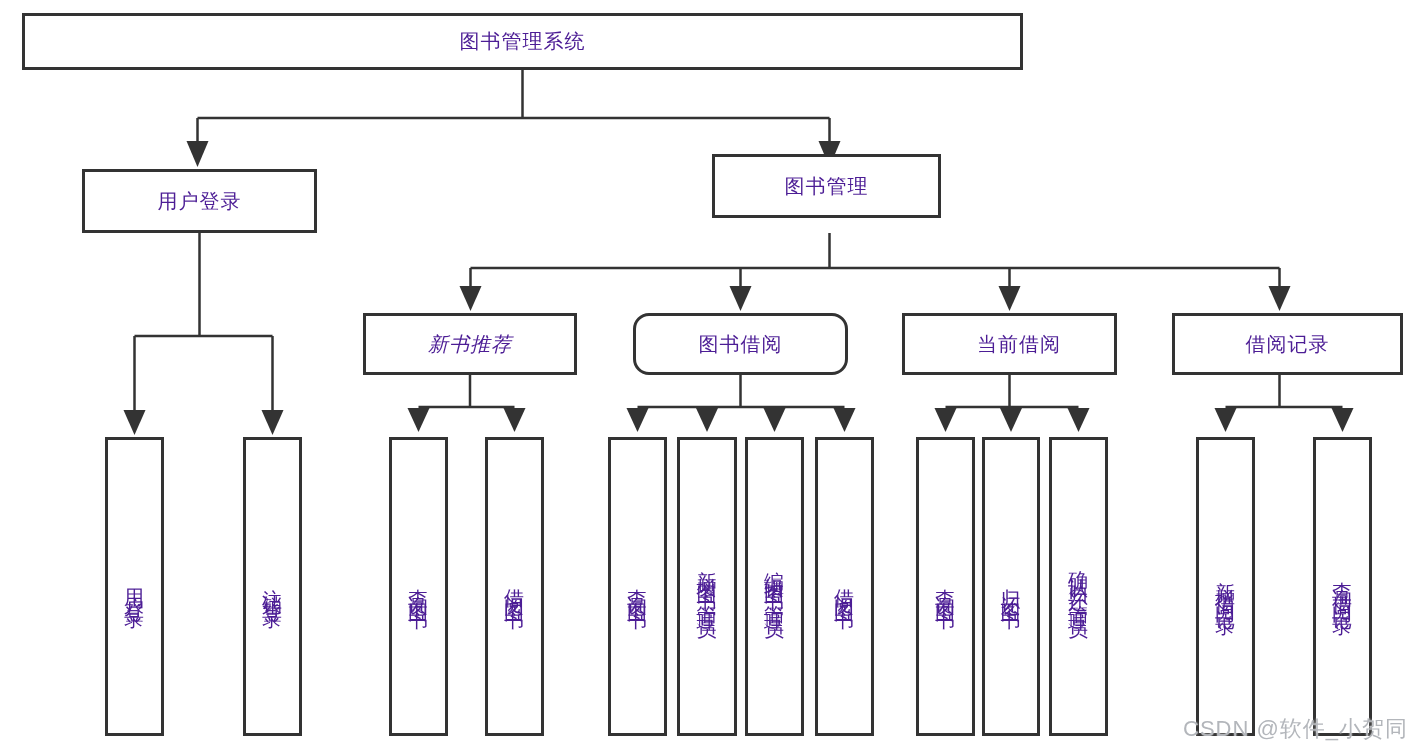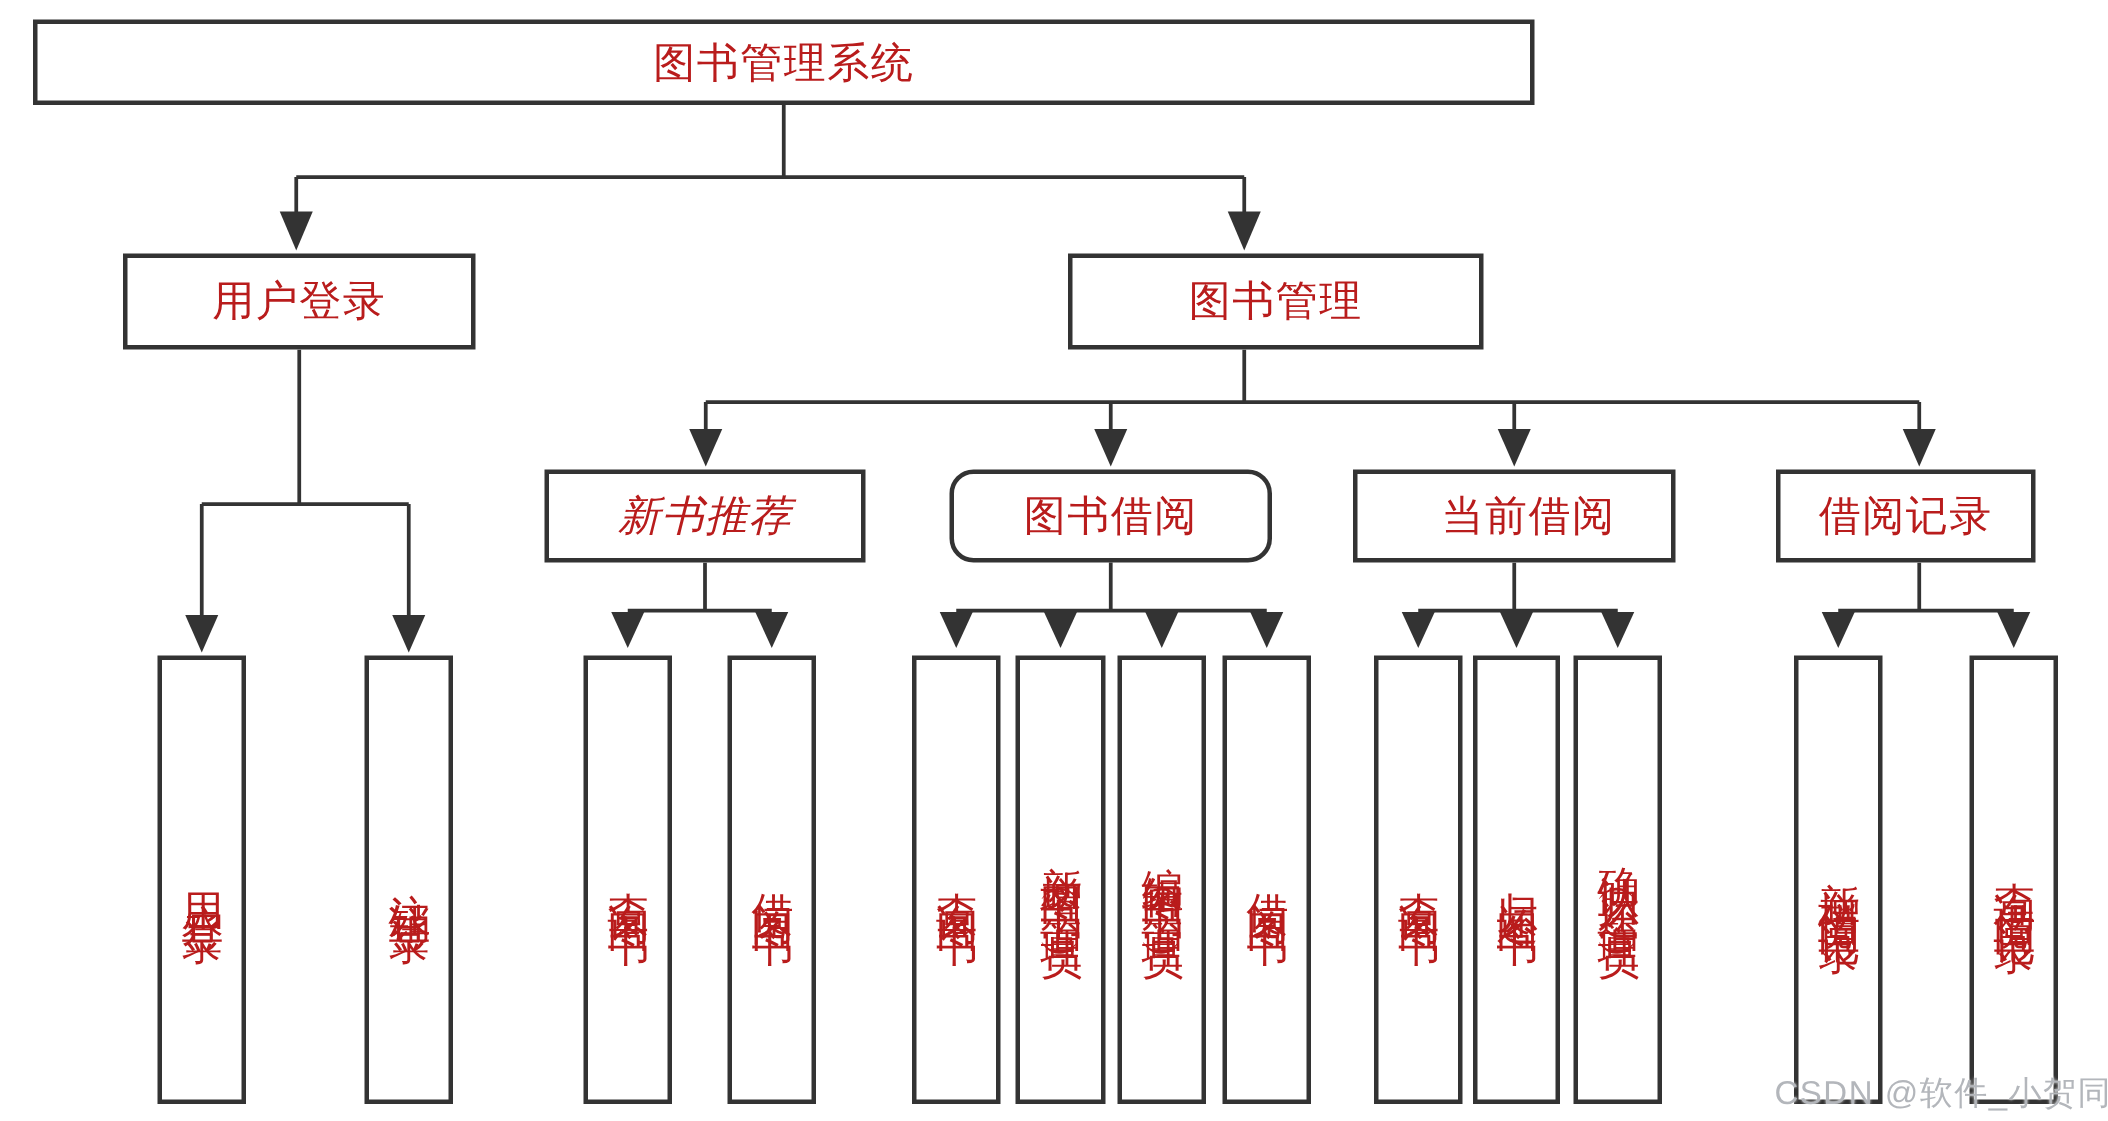--- a/index.html
+++ b/index.html
@@ -4,21 +4,21 @@
 <style>
   html,body{margin:0;padding:0;background:#ffffff;}
   .canvas{
     position:relative;width:1405px;height:747px;background:#ffffff;
     font-family:"Liberation Sans",sans-serif;overflow:hidden;
   }
   .lines{position:absolute;left:0;top:0;width:1405px;height:747px;}
   .box{
     position:absolute;box-sizing:border-box;background:#ffffff;
     border:3px solid #333333;display:flex;align-items:center;justify-content:center;
-    color:#b91c1c;font-size:28px;letter-spacing:1px;white-space:nowrap;text-align:center;
+    color:#4c1d95;font-size:20px;letter-spacing:1px;white-space:nowrap;text-align:center;
   }
   .vbox .vtext{
     writing-mode:vertical-rl;text-orientation:mixed;
     letter-spacing:7px;line-height:1;white-space:nowrap;
   }
   .watermark{
     position:absolute;left:1183px;top:714px;font-size:22px;letter-spacing:1px;
     color:#b3b6bb;text-shadow:0 0 2px #ffffff;white-space:nowrap;
   }
 </style>
@@ -57,34 +57,34 @@
     </g>
   </svg>
 
   <div class="box" style="left:22px;top:13px;width:1001px;height:57px;">
     <span>图书管理系统</span>
   </div>
 
   <div class="box" style="left:82px;top:169px;width:235px;height:64px;">
     <span>用户登录</span>
   </div>
-  <div class="box" style="left:712px;top:169px;width:277px;height:64px;">
+  <div class="box" style="left:712px;top:154px;width:229px;height:64px;">
     <span>图书管理</span>
   </div>
 
   <div class="box" style="left:363px;top:313px;width:214px;height:62px;font-style:italic;">
     <span>新书推荐</span>
   </div>
   <div class="box" style="left:633px;top:313px;width:215px;height:62px;border-radius:16px;">
     <span>图书借阅</span>
   </div>
   <div class="box" style="left:902px;top:313px;width:215px;height:62px;padding-left:19px;">
     <span>当前借阅</span>
   </div>
-  <div class="box" style="left:1172px;top:313px;width:173px;height:62px;margin-left:12px;">
+  <div class="box" style="left:1172px;top:313px;width:231px;height:62px;">
     <span>借阅记录</span>
   </div>
 
   <div class="box vbox" style="left:105px;top:437px;width:59px;height:299px;">
     <span class="vtext">用户登录</span>
   </div>
   <div class="box vbox" style="left:243px;top:437px;width:59px;height:299px;">
     <span class="vtext">注销登录</span>
   </div>
 

